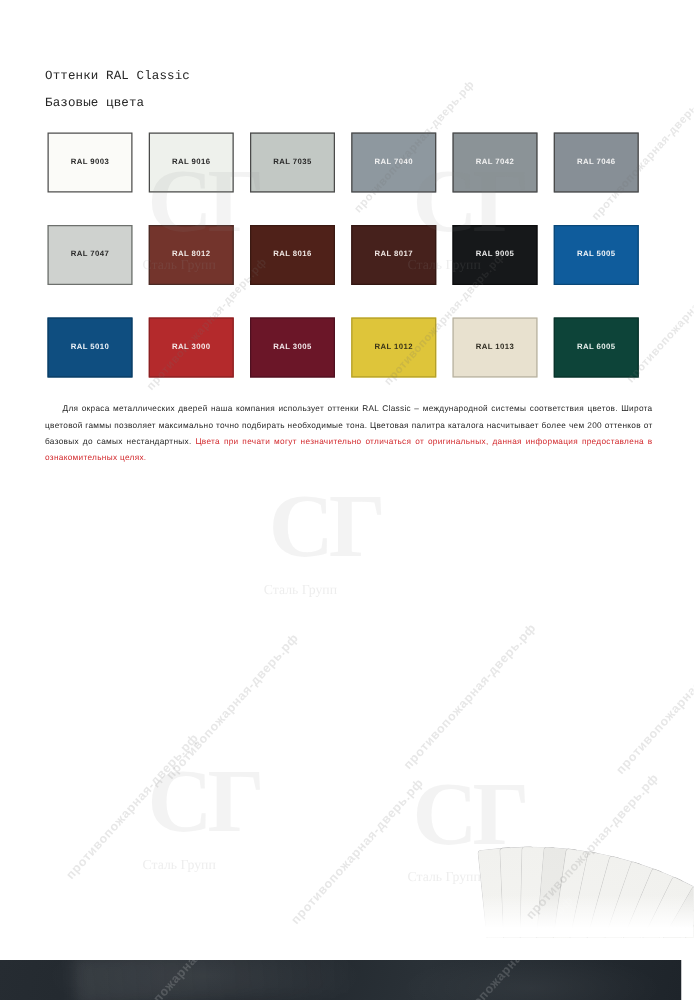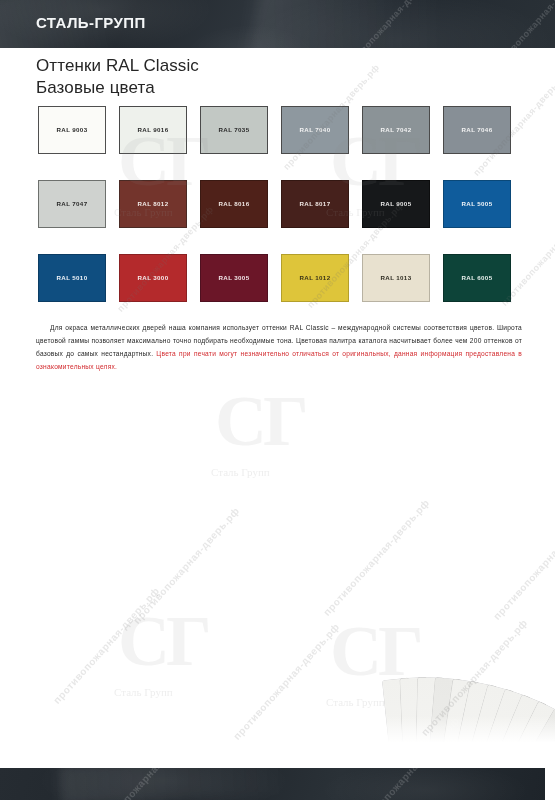--- a/index.html
+++ b/index.html
@@ -58,24 +58,25 @@
     font-size: 15px;
     font-weight: bold;
     letter-spacing: 0.4px;
     white-space: nowrap;
   }
 
   
   .subtitle {
     position: absolute;
     left: 36px;
-    font-size: 17px;
+    font-size: 10px;
     color: #262626;
     letter-spacing: 0.1px;
     white-space: nowrap;
+    font-family: Liberation Mono, monospace;
   }
   .subtitle.s1 { top: 56px; }
   .subtitle.s2 { top: 78px; text-align: center; }
 
   
   .swatch-grid {
     position: absolute;
     left: 38px; top: 106px;
     width: 490px;
   }
@@ -208,23 +209,20 @@
     color: rgba(140,140,140,0.16);
     font-family: "Liberation Serif", serif;
     white-space: nowrap;
   }
 </style>
 </head>
 <body>
 
 <div class="page">
 
-  <div class="header-band">
-    <div class="brand-title">СТАЛЬ-ГРУПП</div>
-  </div>
 
   <div class="subtitle s1">Оттенки RAL Classic</div>
   <div class="subtitle s2">Базовые цвета</div>
 
   <div class="swatch-grid" id="swatch-grid">
       <div class="swatch-row">
         <div class="swatch" style="background: rgb(251, 251, 248); border-color: rgb(79, 79, 79);">
           <span class="swatch-label" style="color: rgb(42, 42, 42);">RAL 9003</span>
         </div>
         <div class="swatch" style="background: rgb(238, 241, 236); border-color: rgb(74, 74, 74);">

